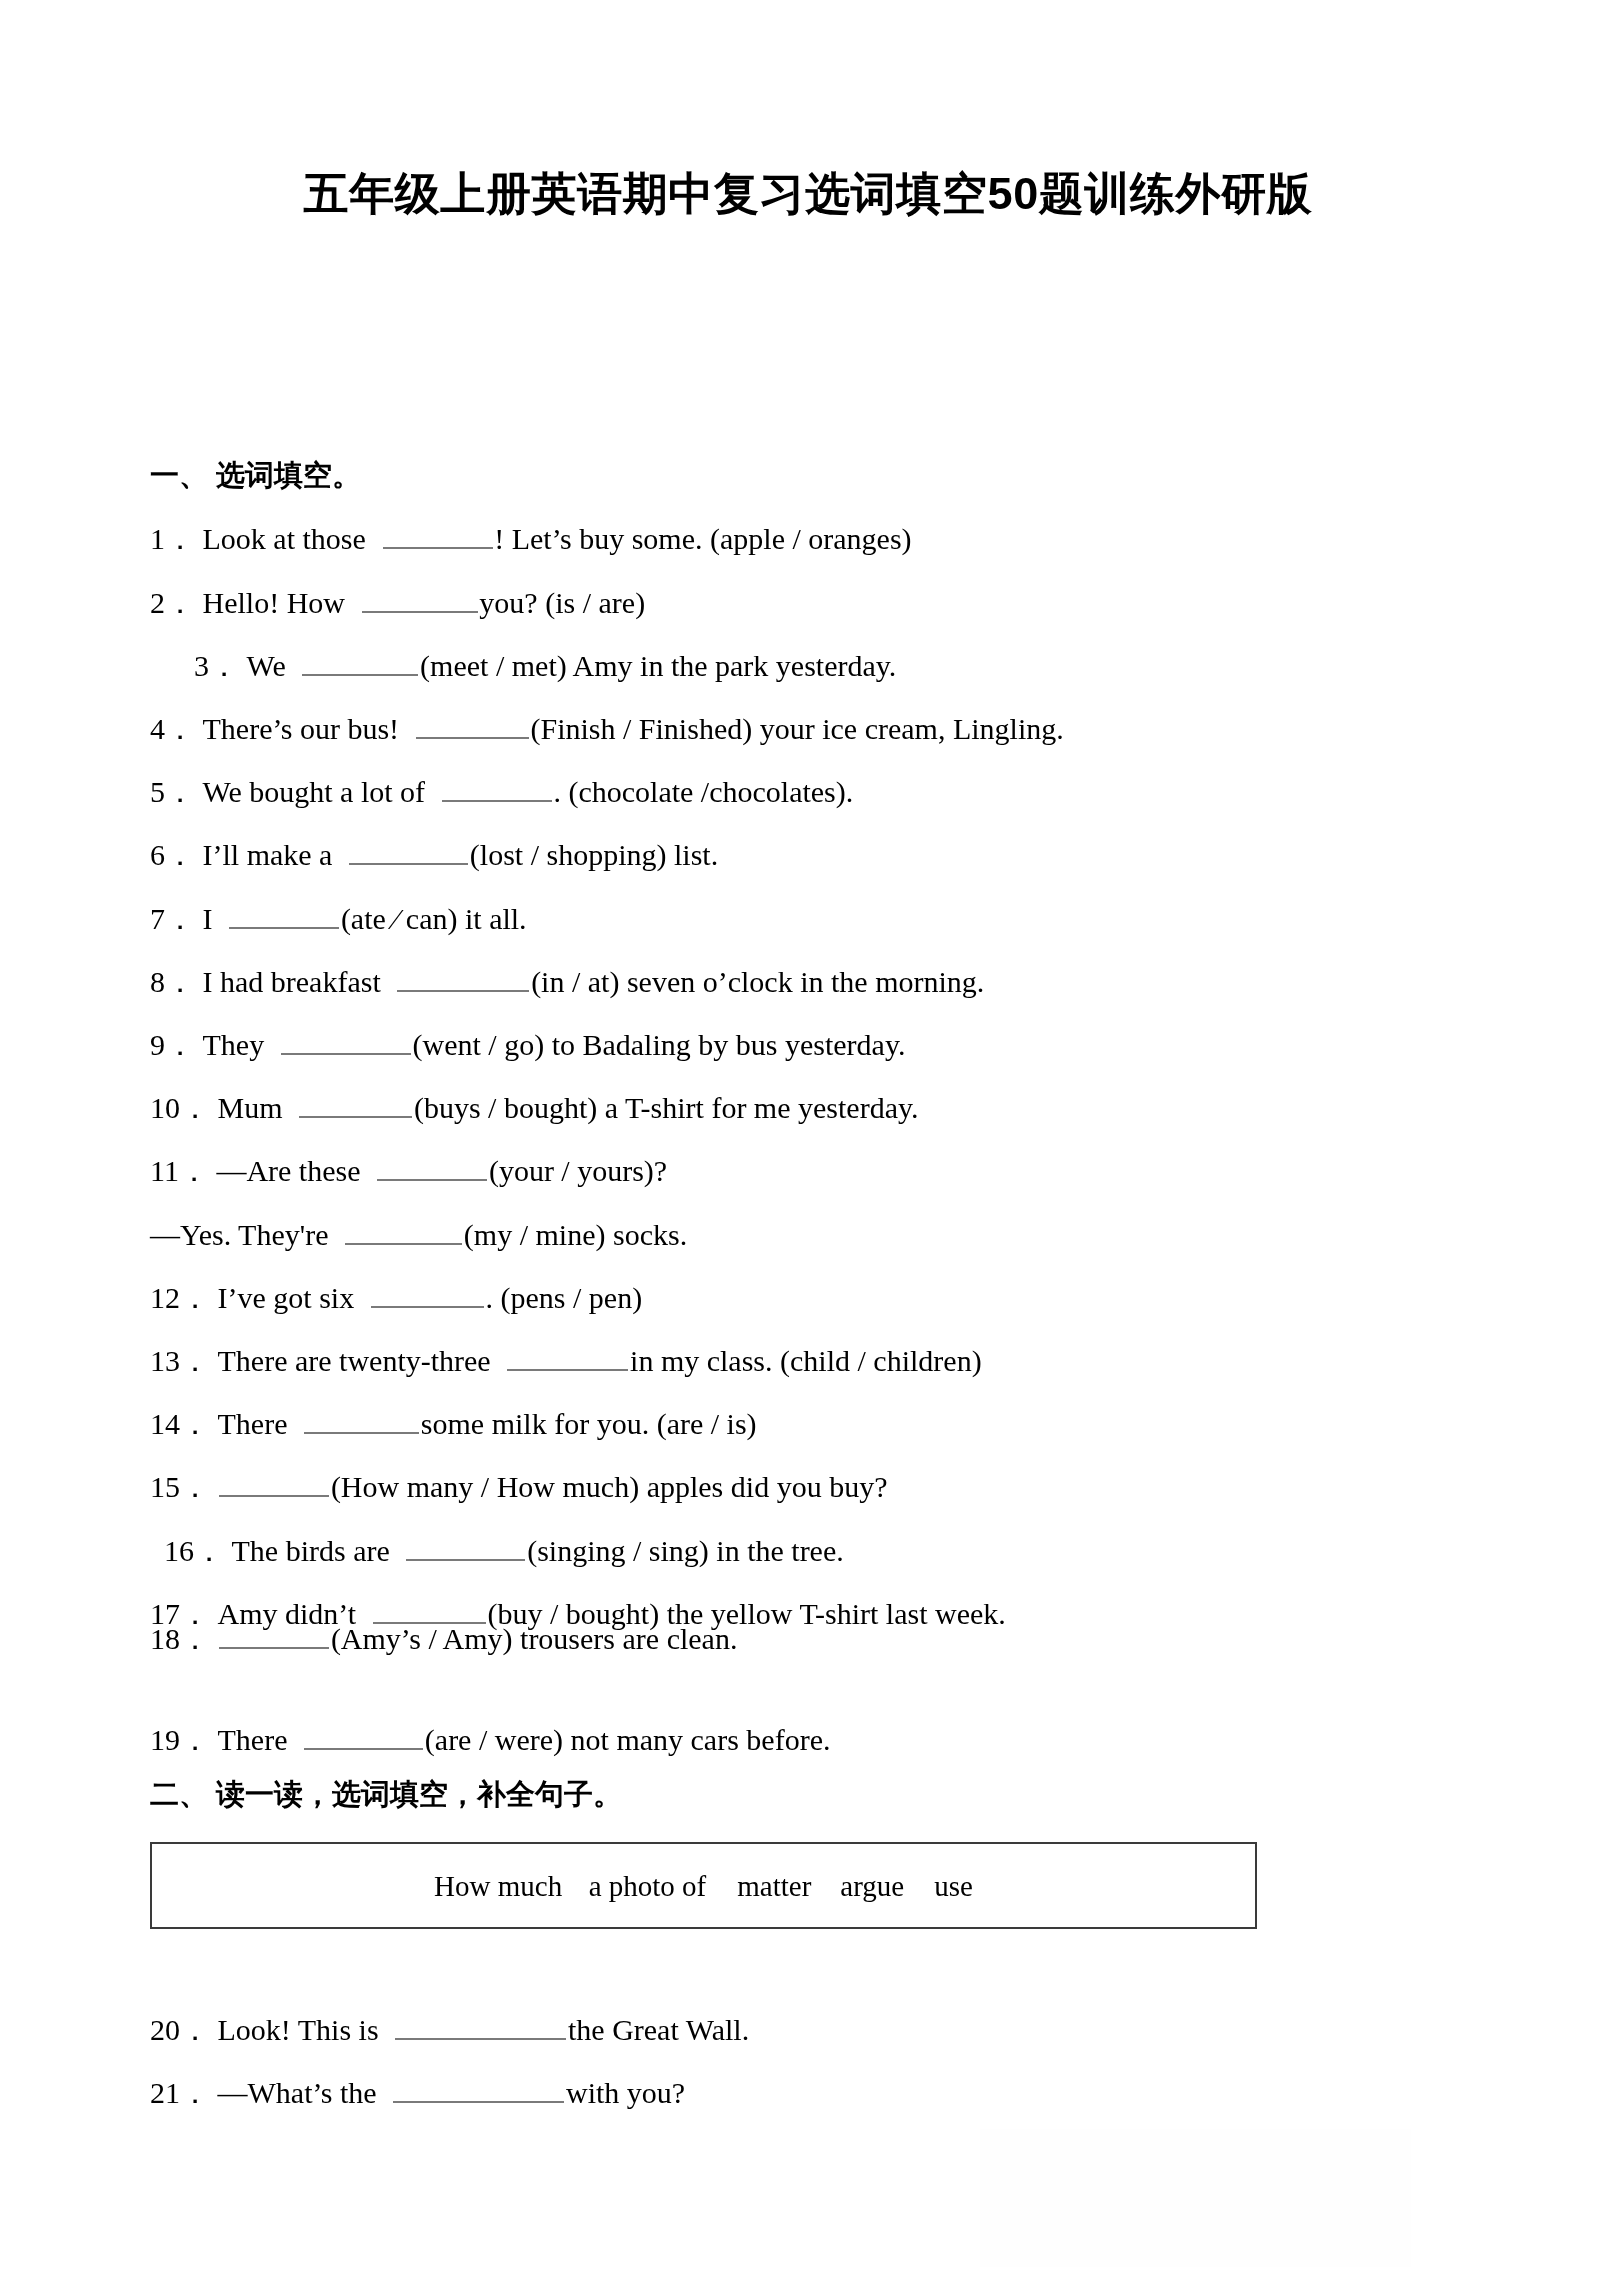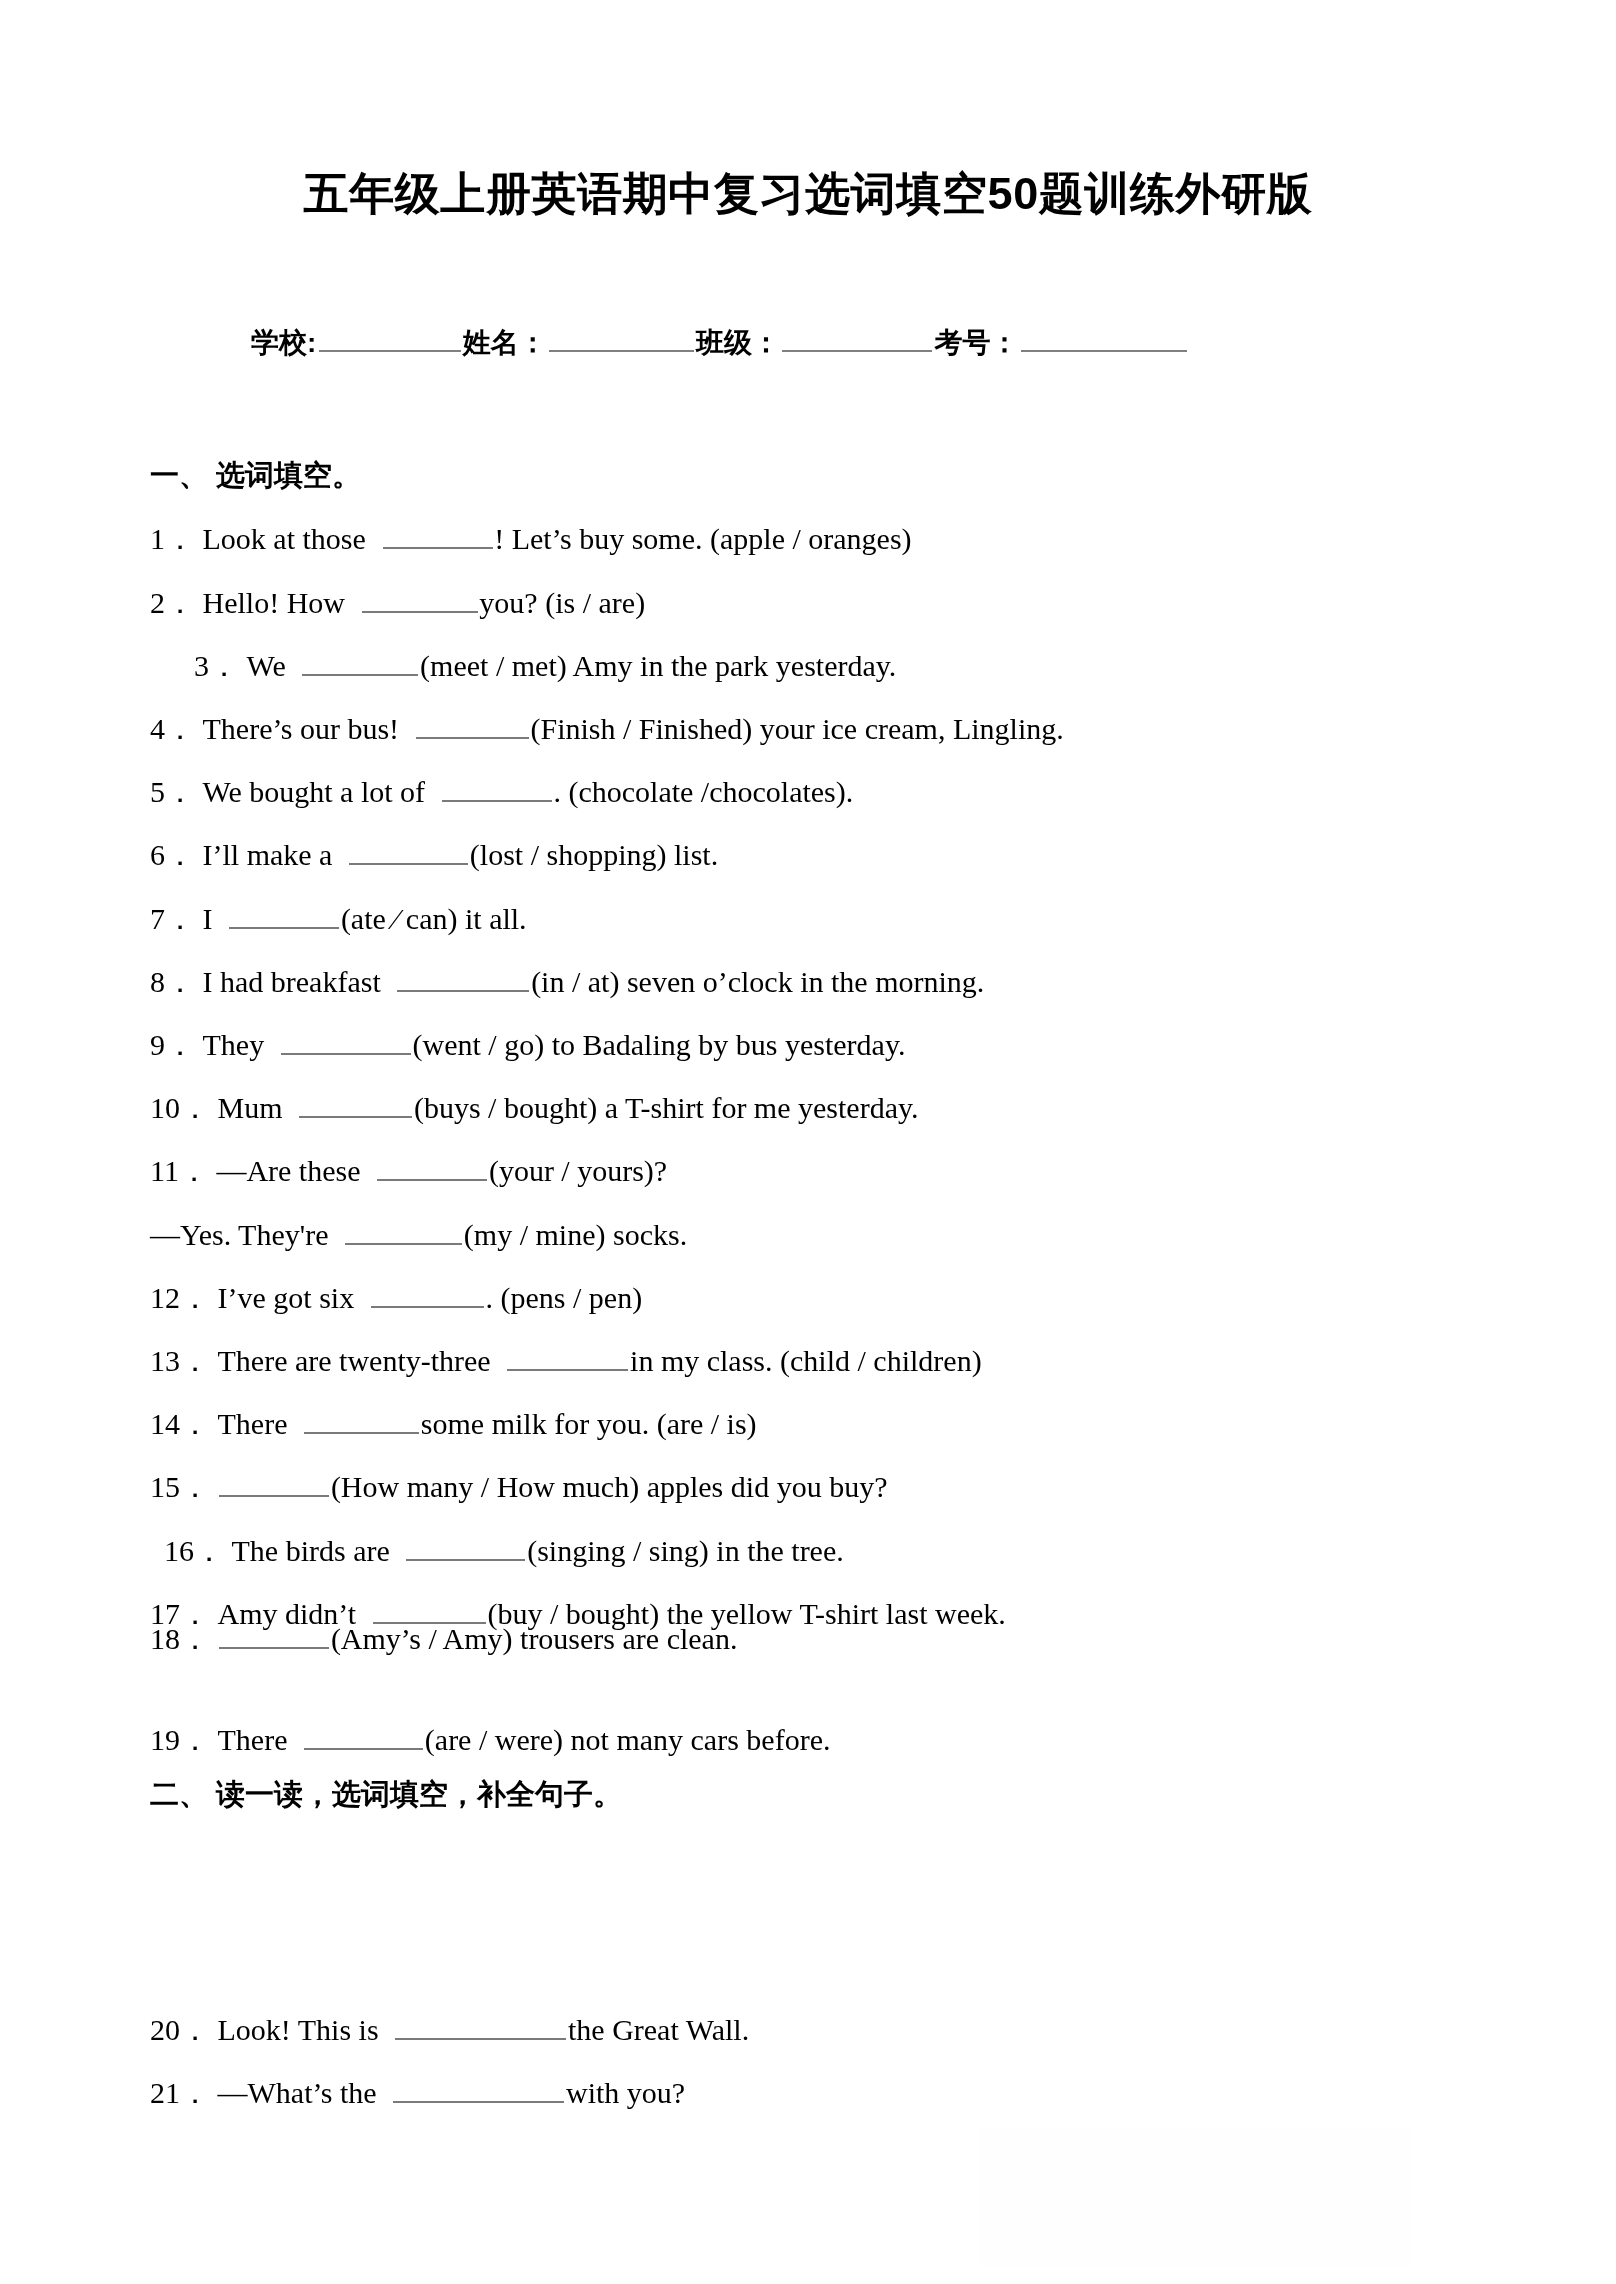--- a/index.html
+++ b/index.html
@@ -137,30 +137,20 @@
     opacity: 0.7;
   }
 </style>
 </head>
 <body>
 
 <div class="page">
 
   <h1 class="doc-title">五年级上册英语期中复习选词填空50题训练外研版</h1>
 
-  <div class="info-line">
-    <span class="info-label">学校:</span>
-    <span class="info-blank b-school"></span>
-    <span class="info-label">姓名：</span>
-    <span class="info-blank b-name"></span>
-    <span class="info-label">班级：</span>
-    <span class="info-blank b-class"></span>
-    <span class="info-label">考号：</span>
-    <span class="info-blank b-exam"></span>
-  </div>
 
   <div class="section-head" id="sec1">一、 选词填空。</div>
 
   <div id="section1-questions">
       <div class="q" style="top: 524px;"><span class="num">1．</span>&nbsp;<span>Look at those</span>&nbsp;&nbsp;<span class="blank" style="width: 110px;"></span><span>! Let’s buy some. (apple / oranges)</span></div>
       <div class="q" style="top: 588px;"><span class="num">2．</span>&nbsp;<span>Hello! How</span>&nbsp;&nbsp;<span class="blank" style="width: 116px;"></span><span>you? (is / are)</span></div>
       <div class="q" style="top: 651px; margin-left: 44px;"><span class="num">3．</span>&nbsp;<span>We</span>&nbsp;&nbsp;<span class="blank" style="width: 116px;"></span><span>(meet / met) Amy in the park yesterday.</span></div>
       <div class="q" style="top: 714px;"><span class="num">4．</span>&nbsp;<span>There’s our bus!</span>&nbsp;&nbsp;<span class="blank" style="width: 113px;"></span><span>(Finish / Finished) your ice cream, Lingling.</span></div>
       <div class="q" style="top: 777px;"><span class="num">5．</span>&nbsp;<span>We bought a lot of</span>&nbsp;&nbsp;<span class="blank" style="width: 110px;"></span><span>. (chocolate /chocolates).</span></div>
       <div class="q" style="top: 840px;"><span class="num">6．</span>&nbsp;<span>I’ll make a</span>&nbsp;&nbsp;<span class="blank" style="width: 119px;"></span><span>(lost / shopping) list.</span></div>
@@ -175,20 +165,23 @@
       <div class="q" style="top: 1409px;"><span class="num">14．</span>&nbsp;<span>There</span>&nbsp;&nbsp;<span class="blank" style="width: 115px;"></span><span>some milk for you. (are / is)</span></div>
       <div class="q" style="top: 1472px;"><span class="num">15．</span>&nbsp;<span class="blank" style="width: 110px;"></span><span>(How many / How much) apples did you buy?</span></div>
       <div class="q" style="top: 1536px; margin-left: 14px;"><span class="num">16．</span>&nbsp;<span>The birds are</span>&nbsp;&nbsp;<span class="blank" style="width: 119px;"></span><span>(singing / sing) in the tree.</span></div>
       <div class="q" style="top: 1599px;"><span class="num">17．</span>&nbsp;<span>Amy didn’t</span>&nbsp;&nbsp;<span class="blank" style="width: 113px;"></span><span>(buy / bought) the yellow T-shirt last week.</span></div>
       <div class="q" style="top: 1624px;"><span class="num">18．</span>&nbsp;<span class="blank" style="width: 110px;"></span><span>(Amy’s / Amy) trousers are clean.</span></div>
       <div class="q" style="top: 1725px;"><span class="num">19．</span>&nbsp;<span>There</span>&nbsp;&nbsp;<span class="blank" style="width: 119px;"></span><span>(are / were) not many cars before.</span></div>
     </div>
 
   <div class="section-head" id="sec2">二、 读一读，选词填空，补全句子。</div>
 
+  <div class="word-box">
+    <div class="word-box-inner" id="word-bank-inner"><span class="word-item">How much</span><span class="word-gap-1">&nbsp;</span><span class="word-item">a photo of</span><span class="word-gap-2">&nbsp;</span><span class="word-item">matter</span><span class="word-gap-3">&nbsp;</span><span class="word-item">argue</span><span class="word-gap-4">&nbsp;</span><span class="word-item">use</span></div>
+  </div>
 
   <div id="section2-questions">
       <div class="q" style="top: 2015px;"><span class="num">20．</span>&nbsp;<span>Look! This is</span>&nbsp;&nbsp;<span class="blank" style="width: 171px;"></span><span>the Great Wall.</span></div>
       <div class="q" style="top: 2078px;"><span class="num">21．</span>&nbsp;<span>—What’s the</span>&nbsp;&nbsp;<span class="blank" style="width: 171px;"></span><span>with you?</span></div>
     </div>
 
   <div class="artifact"></div>
 
 </div>
 

